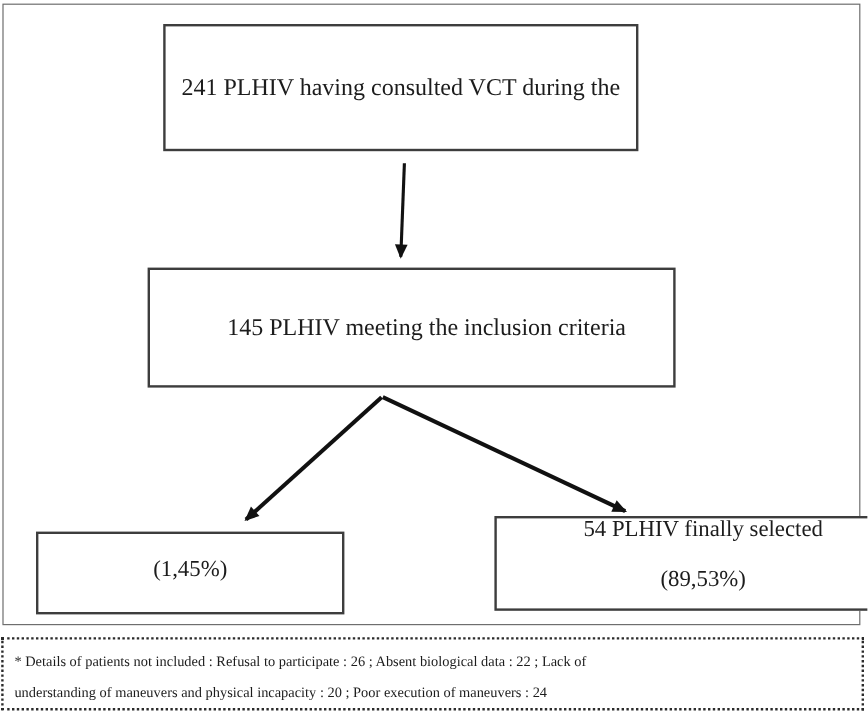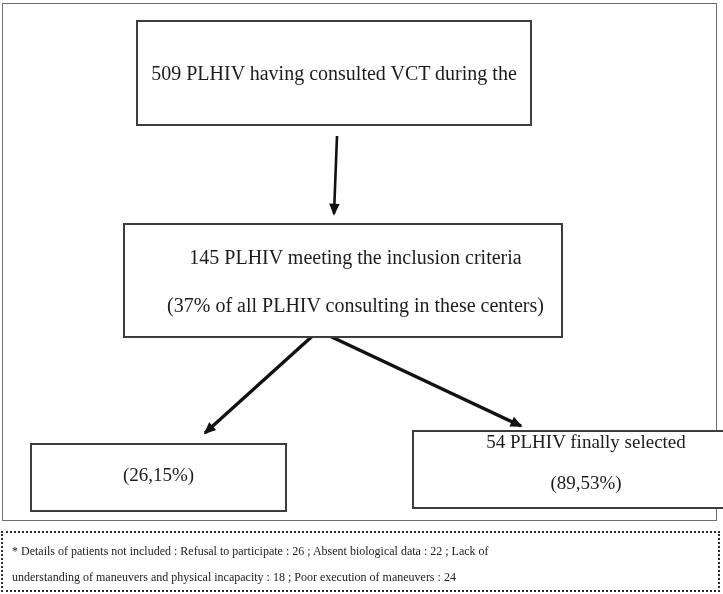--- a/index.html
+++ b/index.html
@@ -42,21 +42,21 @@
     flex-direction: column;
     align-items: center;
     justify-content: center;
     text-align: center;
   }
   .box-top {
     left: 136px; top: 20px; width: 396px; height: 106px;
     font-size: 20px; line-height: 50px;
   }
   .box-middle {
-    left: 123px; top: 223px; width: 440px; height: 115px;
+    left: 123px; top: 223px; width: 440px; height: 100px;
     font-size: 20px; line-height: 48px; padding-left: 25px;
   }
   .box-left {
     left: 30px; top: 443px; width: 257px; height: 69px;
     font-size: 19px; line-height: 23px;
     padding-bottom: 6px;
   }
   .box-right {
     left: 412px; top: 430px; width: 348px; height: 79px;
     font-size: 19px; line-height: 23px;
@@ -88,35 +88,34 @@
       <marker id="ah" viewBox="0 0 10 10" refX="8.6" refY="5" markerWidth="14" markerHeight="12" orient="auto" markerUnits="userSpaceOnUse">
         <path d="M0,0.6 L10,5 L0,9.4 z" fill="#111111"></path>
       </marker>
     </defs>
     <line x1="337" y1="136" x2="334" y2="214" stroke="#111111" stroke-width="2.6" marker-end="url(#ah)"></line>
     <line x1="318" y1="331" x2="205" y2="433" stroke="#111111" stroke-width="3.4" marker-end="url(#ah)"></line>
     <line x1="319" y1="331" x2="521" y2="426" stroke="#111111" stroke-width="3.4" marker-end="url(#ah)"></line>
   </svg>
 
   <div class="fbox box-top">
-    <div class="line">509 PLHIV having consulted VCT during the</div>
+    <div class="line">241 PLHIV having consulted VCT during the</div>
   </div>
 
   <div class="fbox box-middle">
     <div class="line">145 PLHIV meeting the inclusion criteria</div>
-    <div class="line">(37% of all PLHIV consulting in these centers)</div>
   </div>
 
   <div class="fbox box-left">
-    <div class="line">(26,15%)</div>
+    <div class="line">(1,45%)</div>
   </div>
 
   <div class="fbox box-right">
     <div class="line">54 PLHIV finally selected</div>
     <div class="line">(89,53%)</div>
   </div>
 
   <div class="footnote">
     <div class="line">* Details of patients not included : Refusal to participate : 26 ; Absent biological data : 22 ; Lack of</div>
-    <div class="line">understanding of maneuvers and physical incapacity : 18 ; Poor execution of maneuvers : 24</div>
+    <div class="line">understanding of maneuvers and physical incapacity : 20 ; Poor execution of maneuvers : 24</div>
   </div>
 
 </div>
 
 </body></html>

